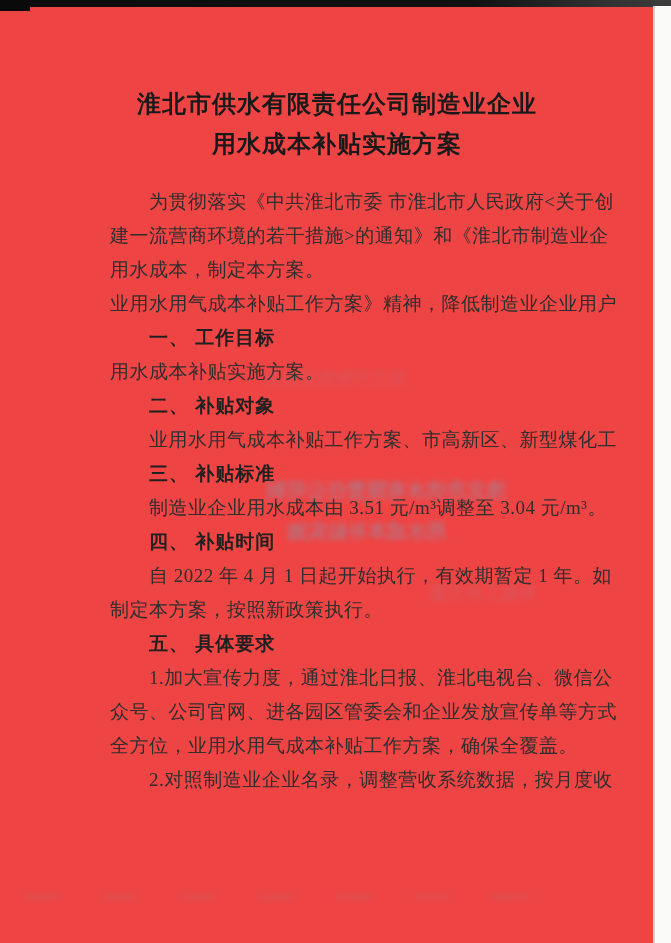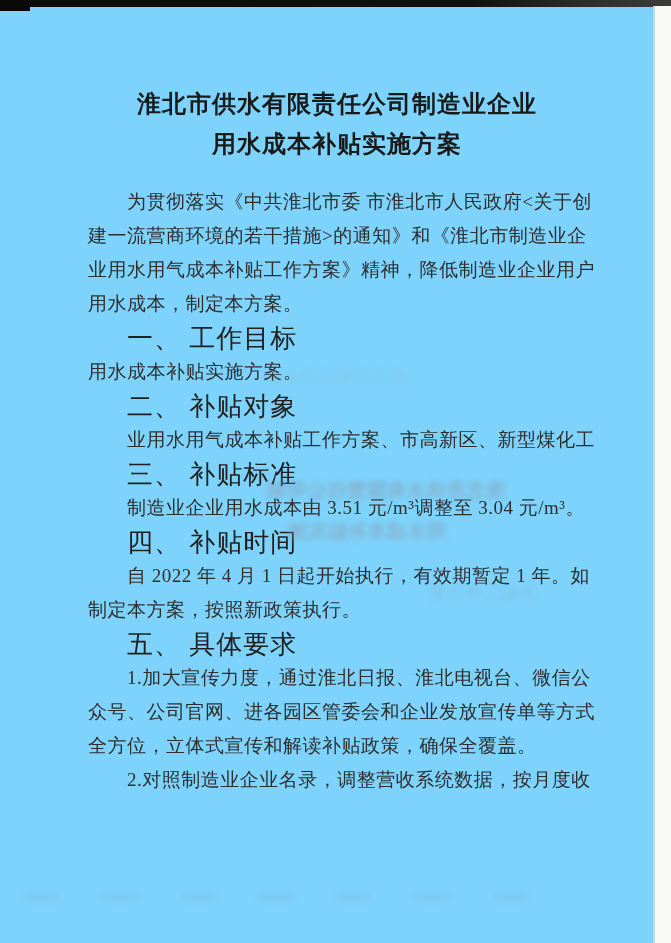--- a/index.html
+++ b/index.html
@@ -5,21 +5,21 @@
   html, body {
     margin: 0;
     padding: 0;
     background: #ffffff;
     font-family: "Liberation Serif", serif;
   }
   .page {
     position: relative;
     width: 671px;
     height: 943px;
-    background: #7dd3fc;
+    background: #ef4444;
     overflow: hidden;
   }
   
   .top-band {
     position: absolute;
     top: 0; left: 0;
     width: 671px; height: 7px;
     background: linear-gradient(to right, #0c0c0c 0%, #101010 70%, #2f2f2f 88%, #3c3c3c 100%);
   }
   .corner-blob {
@@ -55,34 +55,35 @@
     font-size: 24px;
     line-height: 40px;
     letter-spacing: 1px;
     color: #191919;
   }
   .body-blocks {
     margin-top: 21px;
     font-family: "Liberation Serif", serif;
     font-size: 19px;
     color: #2e2e2e;
+    margin-left: 22px;
   }
   .line {
     height: 34px;
     line-height: 34px;
     white-space: nowrap;
     letter-spacing: 0.5px;
   }
   .line.indent {
     padding-left: 39px;
   }
   .heading {
     font-family: "Liberation Sans", sans-serif;
-    font-weight: normal;
-    font-size: 26px;
+    font-weight: bold;
+    font-size: 19px;
     height: 34px;
     line-height: 34px;
     padding-left: 39px;
     letter-spacing: 1px;
     color: #202020;
     white-space: nowrap;
   }
   
   .ghost {
     position: absolute;
@@ -114,35 +115,35 @@
   <div class="edge-line"></div>
 
   <div class="content">
     <div class="title">
       <div>淮北市供水有限责任公司制造业企业</div>
       <div>用水成本补贴实施方案</div>
     </div>
     <div class="body-blocks" id="blocks">
         <div class="line indent">为贯彻落实《中共淮北市委 市淮北市人民政府&lt;关于创</div>
         <div class="line">建一流营商环境的若干措施&gt;的通知》和《淮北市制造业企</div>
+        <div class="line">用水成本，制定本方案。</div>
         <div class="line">业用水用气成本补贴工作方案》精神，降低制造业企业用户</div>
-        <div class="line">用水成本，制定本方案。</div>
         <div class="heading">一、 工作目标</div>
         <div class="line">用水成本补贴实施方案。</div>
         <div class="heading">二、 补贴对象</div>
         <div class="line indent">业用水用气成本补贴工作方案、市高新区、新型煤化工</div>
         <div class="heading">三、 补贴标准</div>
         <div class="line indent">制造业企业用水成本由 3.51 元/m³调整至 3.04 元/m³。</div>
         <div class="heading">四、 补贴时间</div>
         <div class="line indent">自 2022 年 4 月 1 日起开始执行，有效期暂定 1 年。如</div>
         <div class="line">制定本方案，按照新政策执行。</div>
         <div class="heading">五、 具体要求</div>
         <div class="line indent">1.加大宣传力度，通过淮北日报、淮北电视台、微信公</div>
         <div class="line">众号、公司官网、进各园区管委会和企业发放宣传单等方式</div>
-        <div class="line">全方位，立体式宣传和解读补贴政策，确保全覆盖。</div>
+        <div class="line">全方位，业用水用气成本补贴工作方案，确保全覆盖。</div>
         <div class="line indent">2.对照制造业企业名录，调整营收系统数据，按月度收</div>
       </div>
   </div>
 
   <div id="ghosts">
       <div class="ghost" style="left: 263px; top: 366px; font-size: 18px; opacity: 0.14; color: rgb(138, 150, 171);">淮北市制造业企业</div>
       <div class="ghost" style="left: 266px; top: 477px; font-size: 20px; opacity: 0.55; color: rgb(138, 150, 171);">淮北市供水有限责任公司制</div>
       <div class="ghost" style="left: 287px; top: 518px; font-size: 20px; opacity: 0.5; color: rgb(138, 150, 171);">用水成本补贴实施</div>
       <div class="ghost" style="left: 428px; top: 581px; font-size: 18px; opacity: 0.18; color: rgb(138, 150, 171);">补贴工作方案</div>
       <div class="smudge" style="left: 24px; top: 893px; width: 510px;"></div>

